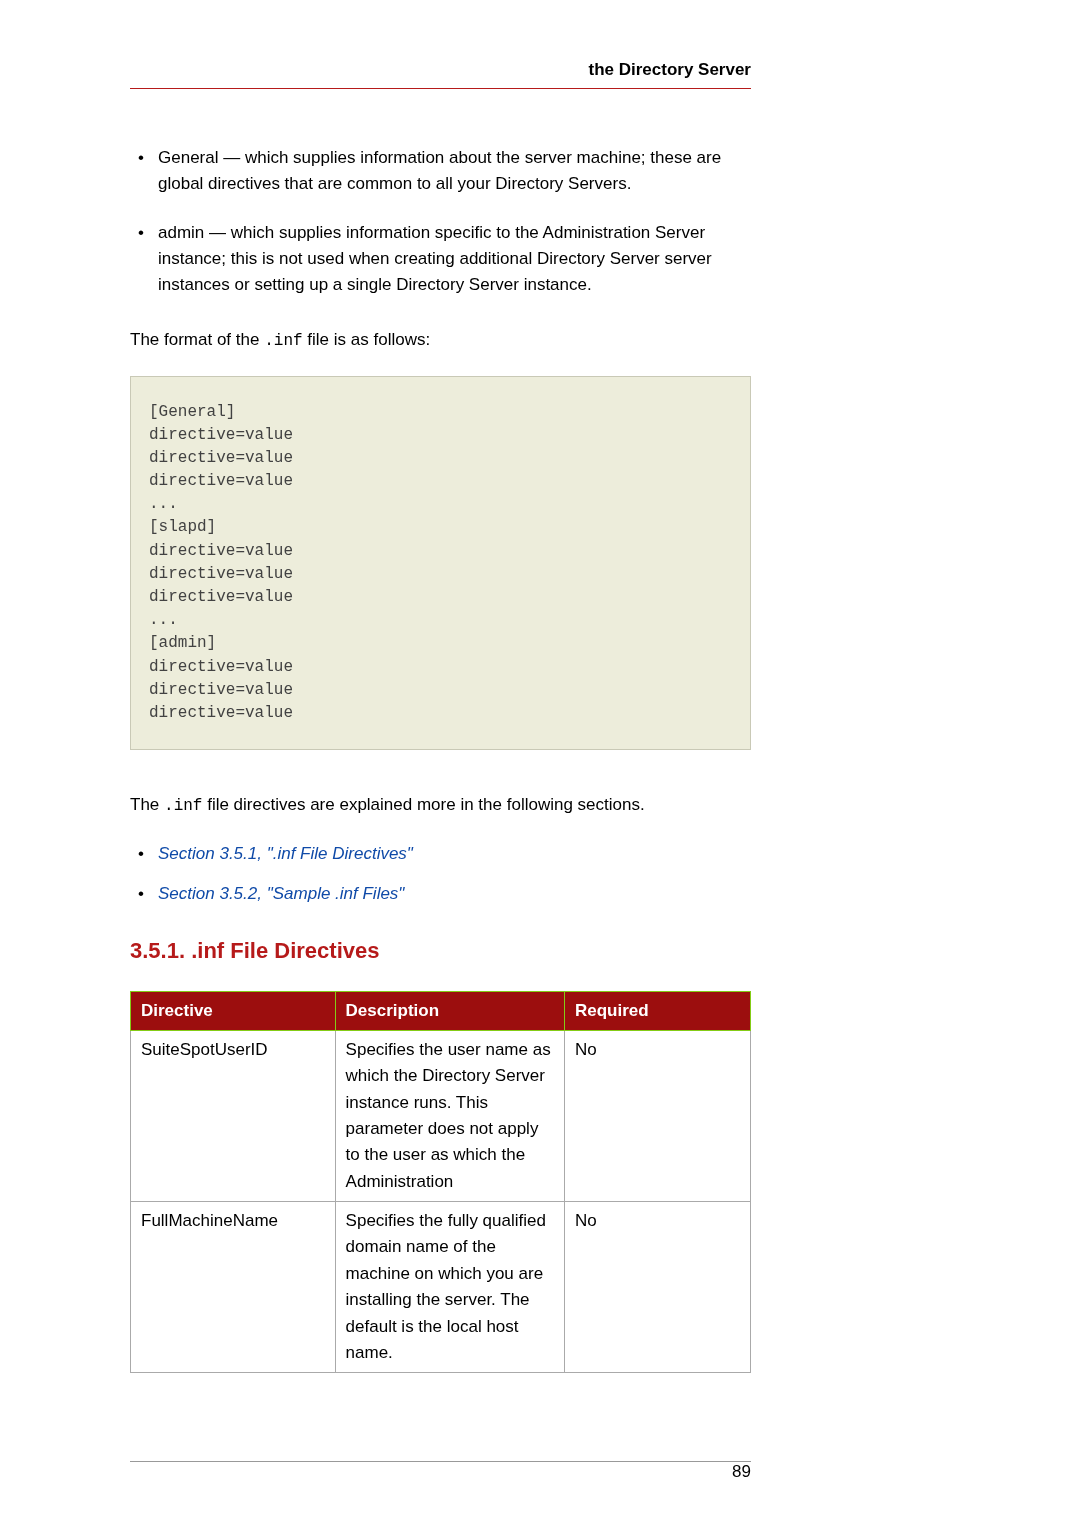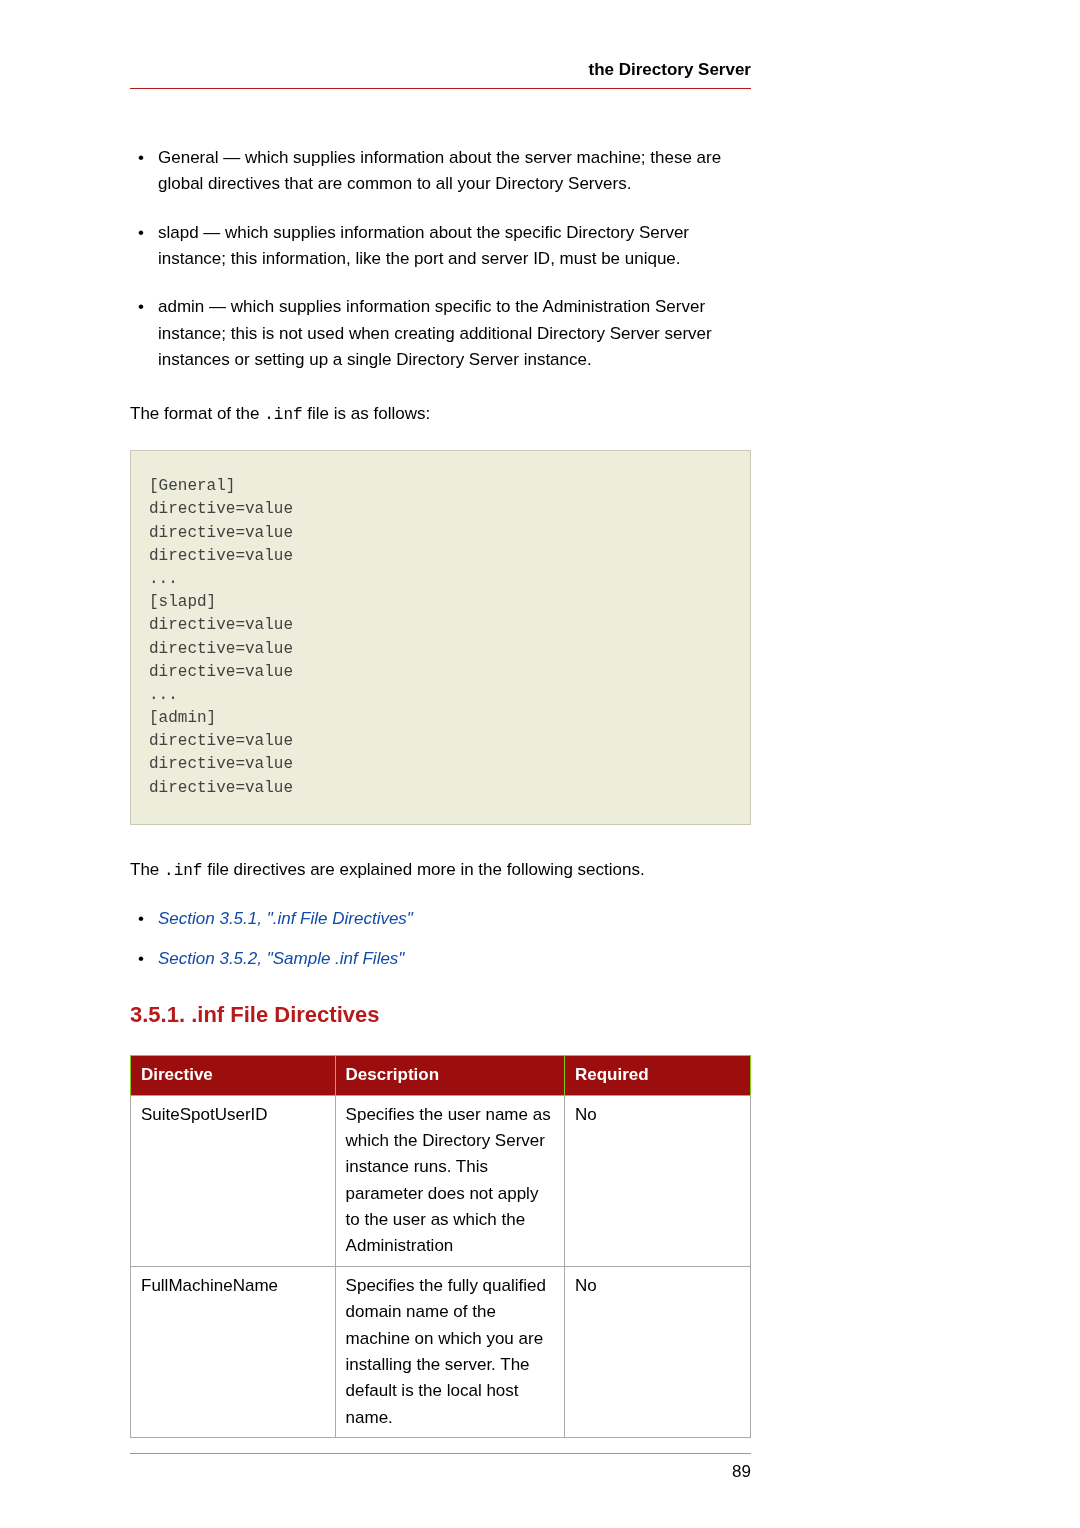--- a/index.html
+++ b/index.html
@@ -52,21 +52,21 @@
   }
   pre.codeblock {
     background: #ededdb;
     border: 1px solid #c9c9b6;
     padding: 24px 18px;
     font-family: "Liberation Mono", "Courier New", monospace;
     font-size: 16px;
     line-height: 1.45;
     color: #424242;
     white-space: pre;
-    margin: 0 0 32px 0;
+    margin: 0 0 42px 0;
     overflow: hidden;
   }
   ul.links {
     list-style: none;
     padding-left: 0;
     margin: 0 0 26px 0;
   }
   ul.links > li {
     position: relative;
     padding-left: 28px;
@@ -109,40 +109,36 @@
   }
   table.dir-table col.c1 { width: 33%; }
   table.dir-table col.c2 { width: 37%; }
   table.dir-table col.c3 { width: 30%; }
   .footer {
     position: absolute;
     left: 130px;
     right: 130px;
     bottom: 46px;
     border-top: 1px solid #999;
-    padding-top: 8px;
     text-align: right;
     font-size: 17px;
   }
 </style>
 </head>
 <body>
 
 <div class="page">
 
   <div class="running-head">the Directory Server</div>
 
   <div class="body-text">
 
     <ul class="bullets">
       <li>
         <span class="term">General</span><span> — which supplies information about the server machine; these are global directives that are common to all your Directory Servers.</span>
-      </li>
-      <li>
-        <span class="term">slapd</span><span> — which supplies information about the specific Directory Server instance; this information, like the port and server ID, must be unique.</span>
       </li>
       <li>
         <span class="term">admin</span><span> — which supplies information specific to the Administration Server instance; this is not used when creating additional Directory Server server instances or setting up a single Directory Server instance.</span>
       </li>
     </ul>
 
     <p class="para">
       <span>The format of the </span><span class="codeinline">.inf</span><span> file is as follows:</span>
     </p>
 

